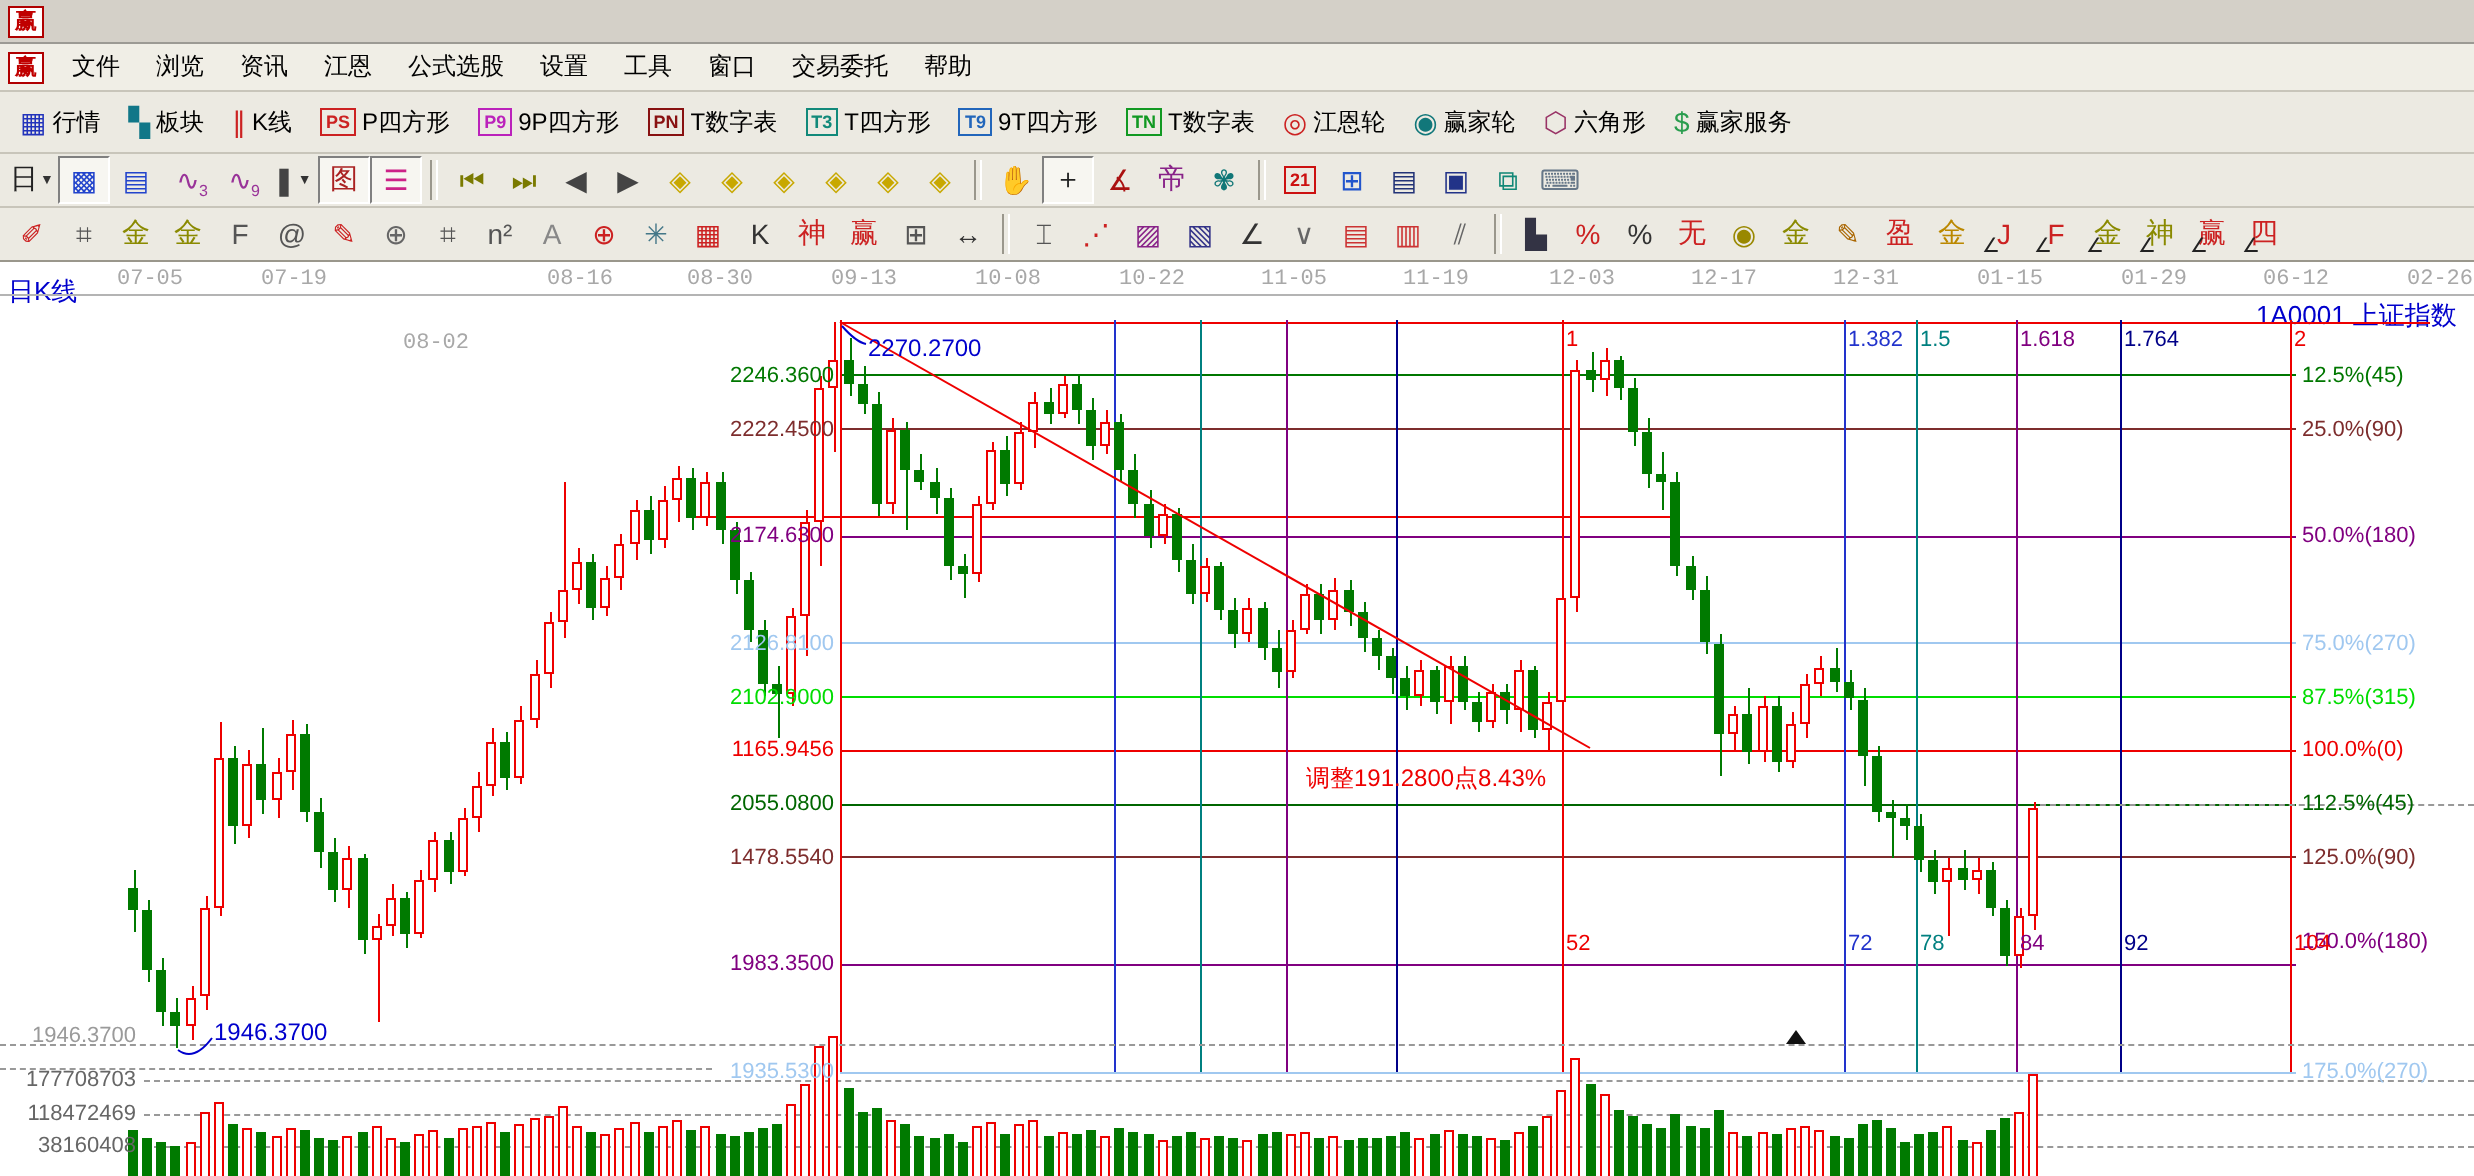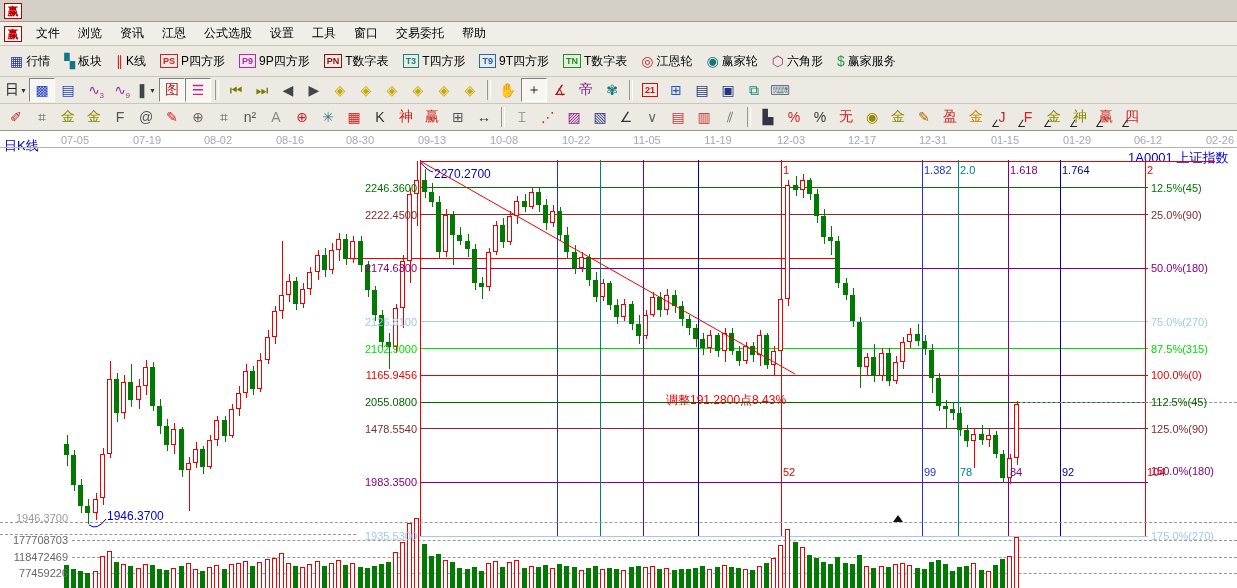--- a/index.html
+++ b/index.html
@@ -22,38 +22,38 @@
   .tb-glyph{font-size:14px;line-height:15px;}
   .tb-badge{font-size:9px;font-weight:bold;border:1px solid;padding:0 2px;height:12px;line-height:12px;}
   .cell{width:24px;height:22px;display:flex;align-items:center;justify-content:center;font-size:14px;border:1px solid transparent;position:relative;}
   .cell.pressed{border-color:#808080 #fff #fff #808080;background:#f7f6f1;}
   .cell .sub{font-size:8px;position:absolute;right:2px;bottom:1px;}
   .cell .arrow{font-size:7px;color:#333;margin-left:1px;}
   .cell .ang{position:absolute;left:1px;bottom:-1px;font-size:10px;color:#222;}
   .vsep{width:2px;height:20px;border-left:1px solid #9a978c;border-right:1px solid #fff;margin:0 4px;}
   
   .chart{position:absolute;left:0;top:130px;width:1237px;height:458px;background:#fff;border-top:1px solid #9a978c;}
-  .date-label{position:absolute;top:3px;font-size:11px;color:#a8a8a8;transform:translateX(-50%);white-space:nowrap;}
+  .date-label{position:absolute;top:3px;font-size:11px;color:#a8a8a8;transform:translateX(-50%);white-space:nowrap;font-family:Liberation Mono, monospace;}
   .date-line{position:absolute;left:0;top:16px;width:1237px;height:0;border-top:1px solid #b4b4b4;}
   .period-label{position:absolute;left:4px;top:6px;color:#0000cc;font-size:13px;}
   .symbol-label{position:absolute;left:1128px;top:18px;color:#0000cc;font-size:13px;white-space:nowrap;}
   .hline{position:absolute;height:0;border-top:1px solid;}
   .vline{position:absolute;width:0;border-left:1px solid;}
   .dashline{position:absolute;height:0;border-top:1px dashed #999;}
   .price-lab{position:absolute;width:70px;text-align:right;font-size:11px;white-space:nowrap;}
   .pct-lab{position:absolute;font-size:11px;white-space:nowrap;}
   .ratio-lab{position:absolute;font-size:11px;white-space:nowrap;}
   .vol-lab{position:absolute;width:66px;text-align:right;font-size:11px;color:#666;}
   .candle-wick{position:absolute;width:0;border-left:1px solid;}
   .candle-body{position:absolute;width:5px;box-sizing:border-box;}
   .vol-bar{position:absolute;width:5px;box-sizing:border-box;}
   .ann-high{position:absolute;left:434px;top:36px;color:#0000cc;font-size:12px;}
   .ann-low{position:absolute;left:107px;top:378px;color:#0000cc;font-size:12px;}
   .ann-low-axis{position:absolute;left:2px;top:381px;width:66px;text-align:right;color:#9a9a9a;font-size:11px;}
-  .ann-adjust{position:absolute;left:653px;top:261px;color:#ee0000;font-size:12px;white-space:nowrap;margin-left:13px;}
+  .ann-adjust{position:absolute;left:653px;top:250px;color:#ee0000;font-size:12px;white-space:nowrap;}
   .tri{position:absolute;left:893px;top:384px;width:0;height:0;border-left:5px solid transparent;border-right:5px solid transparent;border-bottom:7px solid #111;}
   svg{position:absolute;left:0;top:0;pointer-events:none;}
 </style>
 </head>
 <body>
 
 <div class="app">
 
   <div class="titlebar">
     <div class="logo">赢</div>
@@ -366,21 +366,21 @@
         <span class="ang">∠</span>
       </div>
     </div>
 
   <div class="chart" id="chart">
     <div class="period-label">日K线</div>
     <div class="date-line"></div>
     <div id="date-row">
         <div class="date-label" style="left: 75px;">07-05</div>
         <div class="date-label" style="left: 147px;">07-19</div>
-        <div class="date-label" style="left: 218px;">08-02</div>
+        <div class="date-label" style="left: 218px; margin-top: 32px;">08-02</div>
         <div class="date-label" style="left: 290px;">08-16</div>
         <div class="date-label" style="left: 360px;">08-30</div>
         <div class="date-label" style="left: 432px;">09-13</div>
         <div class="date-label" style="left: 504px;">10-08</div>
         <div class="date-label" style="left: 576px;">10-22</div>
         <div class="date-label" style="left: 647px;">11-05</div>
         <div class="date-label" style="left: 718px;">11-19</div>
         <div class="date-label" style="left: 791px;">12-03</div>
         <div class="date-label" style="left: 862px;">12-17</div>
         <div class="date-label" style="left: 933px;">12-31</div>
@@ -845,32 +845,32 @@
         <div class="pct-lab" style="left: 1151px; top: 265.071px; color: rgb(0, 102, 0);">112.5%(45)</div>
         <div class="price-lab" style="left: 347px; top: 291.857px; color: rgb(125, 45, 45);">1478.5540</div>
         <div class="pct-lab" style="left: 1151px; top: 291.857px; color: rgb(125, 45, 45);">125.0%(90)</div>
         <div class="price-lab" style="left: 347px; top: 345.429px; color: rgb(128, 0, 128);">1983.3500</div>
         <div class="pct-lab" style="left: 1151px; top: 334px; color: rgb(128, 0, 128);">150.0%(180)</div>
         <div class="price-lab" style="left: 347px; top: 399px; color: rgb(160, 200, 240);">1935.5300</div>
         <div class="pct-lab" style="left: 1151px; top: 399px; color: rgb(160, 200, 240);">175.0%(270)</div>
         <div class="ratio-lab" style="left: 783px; top: 33px; color: rgb(238, 0, 0);">1</div>
         <div class="ratio-lab" style="left: 783px; top: 335px; color: rgb(238, 0, 0);">52</div>
         <div class="ratio-lab" style="left: 924px; top: 33px; color: rgb(34, 51, 204);">1.382</div>
-        <div class="ratio-lab" style="left: 924px; top: 335px; color: rgb(34, 51, 204);">99</div>
-        <div class="ratio-lab" style="left: 960px; top: 33px; color: rgb(0, 128, 128);">2.0</div>
+        <div class="ratio-lab" style="left: 924px; top: 335px; color: rgb(34, 51, 204);">72</div>
+        <div class="ratio-lab" style="left: 960px; top: 33px; color: rgb(0, 128, 128);">1.5</div>
         <div class="ratio-lab" style="left: 960px; top: 335px; color: rgb(0, 128, 128);">78</div>
         <div class="ratio-lab" style="left: 1010px; top: 33px; color: rgb(128, 0, 128);">1.618</div>
         <div class="ratio-lab" style="left: 1010px; top: 335px; color: rgb(128, 0, 128);">84</div>
         <div class="ratio-lab" style="left: 1062px; top: 33px; color: rgb(0, 0, 136);">1.764</div>
         <div class="ratio-lab" style="left: 1062px; top: 335px; color: rgb(0, 0, 136);">92</div>
         <div class="ratio-lab" style="left: 1147px; top: 33px; color: rgb(238, 0, 0);">2</div>
         <div class="ratio-lab" style="left: 1147px; top: 335px; color: rgb(238, 0, 0);">104</div>
         <div class="vol-lab" style="left: 2px; top: 403px;">177708703</div>
         <div class="vol-lab" style="left: 2px; top: 419.5px;">118472469</div>
-        <div class="vol-lab" style="left: 2px; top: 436px;">77459226</div>
+        <div class="vol-lab" style="left: 2px; top: 436px;">38160408</div>
       </div>
 
     <svg id="overlay" width="1237" height="458">
       <line x1="420" y1="30" x2="795" y2="243" stroke="#ee0000" stroke-width="1"></line>
       <path d="M421,32 Q428,40 433,41" stroke="#0000cc" fill="none"></path>
       <path d="M89,394 Q97,400 106,388" stroke="#0000cc" fill="none"></path>
     </svg>
 
     <div class="ann-high">2270.2700</div>
     <div class="ann-low">1946.3700</div>

